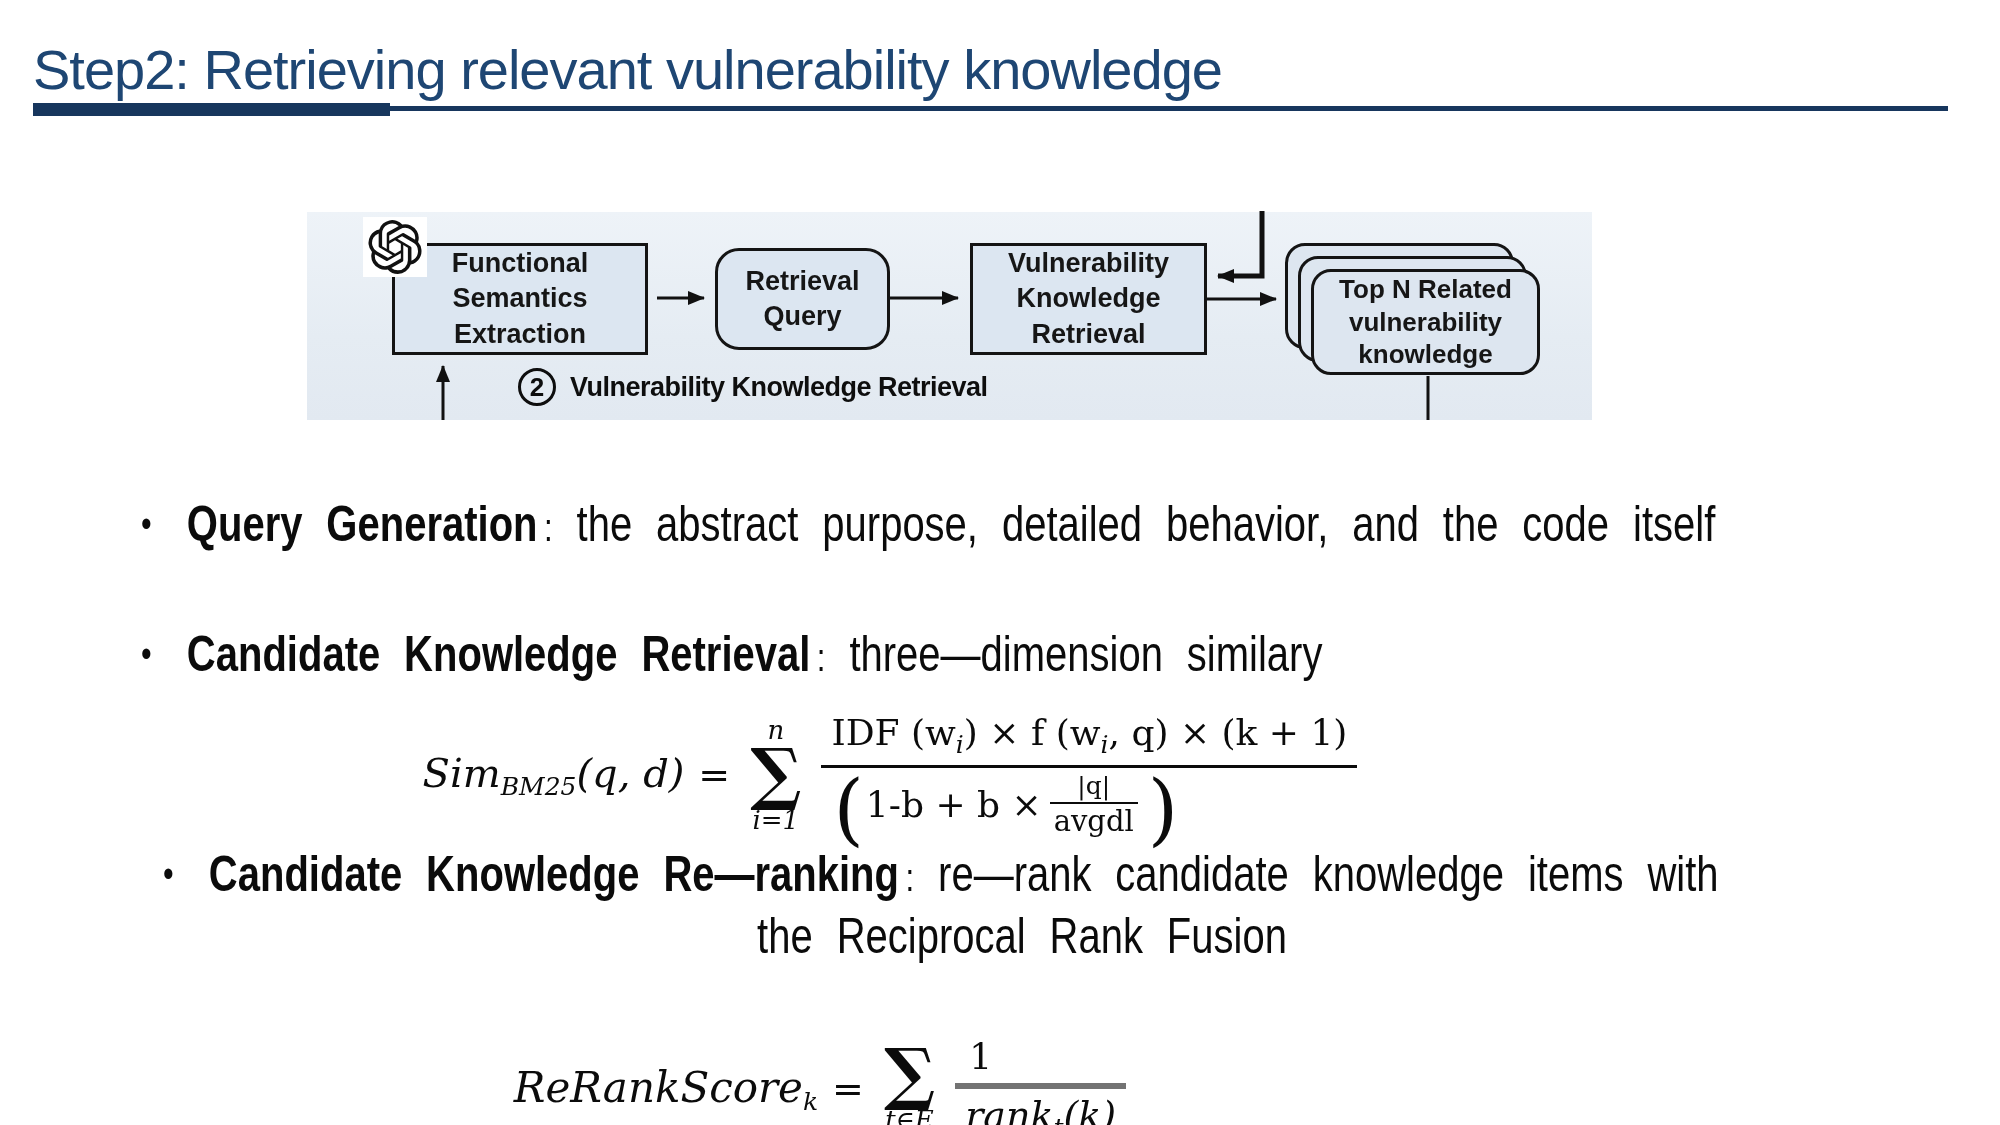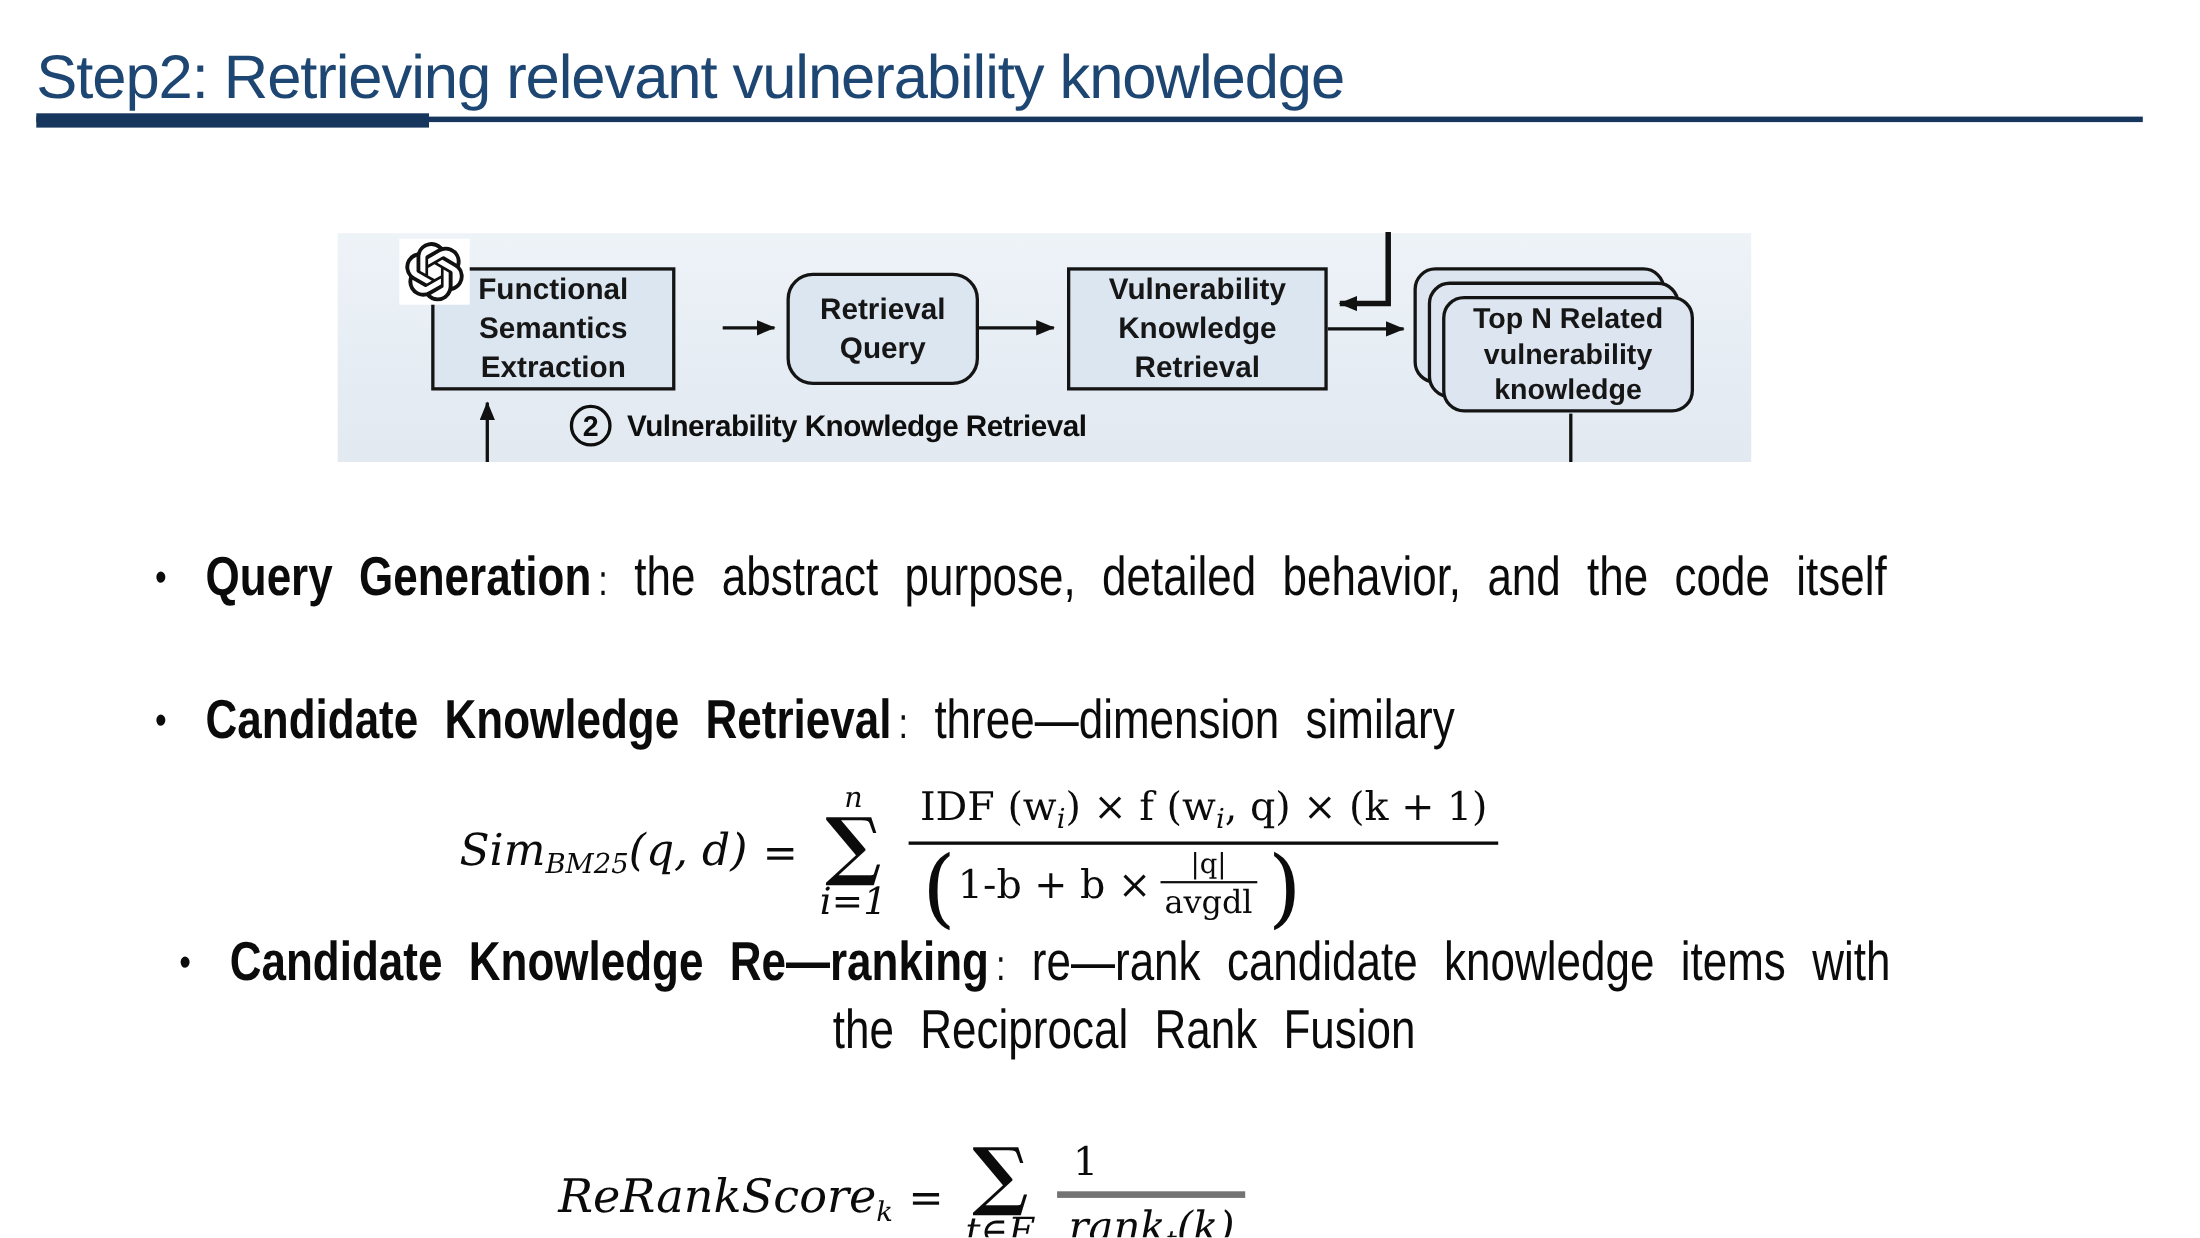--- a/index.html
+++ b/index.html
@@ -19,21 +19,21 @@
   
   .panel{
     position:absolute;left:307px;top:212px;width:1285px;height:208px;
     background:linear-gradient(180deg,#eef3f8 0%,#e5ecf3 60%,#e2e9f1 100%);
   }
   .dbox{
     position:absolute;box-sizing:border-box;border:3px solid #141414;background:#dce6f1;
     display:flex;flex-direction:column;align-items:center;justify-content:center;
     font-weight:700;color:#161616;text-align:center;line-height:1.3;
   }
-  .box-functional{left:392px;top:243px;width:222px;height:112px;font-size:27px;}
+  .box-functional{left:392px;top:243px;width:256px;height:112px;font-size:27px;}
   .box-query{left:715px;top:248px;width:175px;height:102px;font-size:27px;border-radius:24px;}
   .box-vuln{left:970px;top:243px;width:237px;height:112px;font-size:27px;}
   .card{
     position:absolute;box-sizing:border-box;border:3px solid #141414;background:#dde6f0;
     border-radius:20px;width:229px;height:106px;
   }
   .card-back{left:1285px;top:243px;}
   .card-mid{left:1298px;top:256px;}
   .card-front{left:1311px;top:269px;display:flex;flex-direction:column;align-items:center;justify-content:center;
     font-weight:700;font-size:26px;color:#161616;line-height:1.25;text-align:center;}
@@ -76,21 +76,21 @@
     font-family:"DejaVu Serif","Liberation Serif",serif;color:#0b0b0b;
   }
   .f-bm25{left:420px;top:695px;width:940px;height:160px;}
   .f-rerank{left:460px;top:1024px;width:720px;height:130px;}
   .f-lhs{font-style:italic;font-size:40px;white-space:nowrap;}
   .f-sub{font-style:italic;font-size:25px;vertical-align:-8px;}
   .f-eq{font-size:38px;margin:0 14px;}
   .f-sum{display:flex;flex-direction:column;align-items:center;line-height:1;margin:0 6px;}
   .f-sum-top{font-style:italic;font-size:26px;margin-bottom:2px;}
   .f-sigma{font-size:68px;line-height:0.85;font-weight:700;}
-  .f-sum-bot{font-style:italic;font-size:34px;margin-top:4px;}
+  .f-sum-bot{font-style:italic;font-size:26px;margin-top:4px;}
   .f-frac{display:flex;flex-direction:column;margin-left:14px;}
   .f-num{font-size:36px;padding:0 10px 6px 10px;white-space:nowrap;}
   .f-den{font-size:36px;border-top:3px solid #0b0b0b;padding:4px 10px 0 10px;
          display:flex;align-items:center;white-space:nowrap;}
   .f-paren{font-size:78px;font-weight:400;line-height:0;transform:translateY(4px);margin:0 2px;}
   .f-minifrac{display:inline-flex;flex-direction:column;align-items:center;margin:0 8px;vertical-align:middle;}
   .f-mini-num{font-size:25px;padding:0 4px 2px 4px;line-height:1.1;}
   .f-mini-den{font-size:29px;border-top:2px solid #0b0b0b;padding:2px 4px 0 4px;line-height:1.1;}
   .f-rnum{font-size:36px;padding:0 14px 6px 14px;}
   .f-rden{font-size:38px;font-style:italic;border-top:6px solid #737373;padding:4px 10px 0 10px;white-space:nowrap;}

